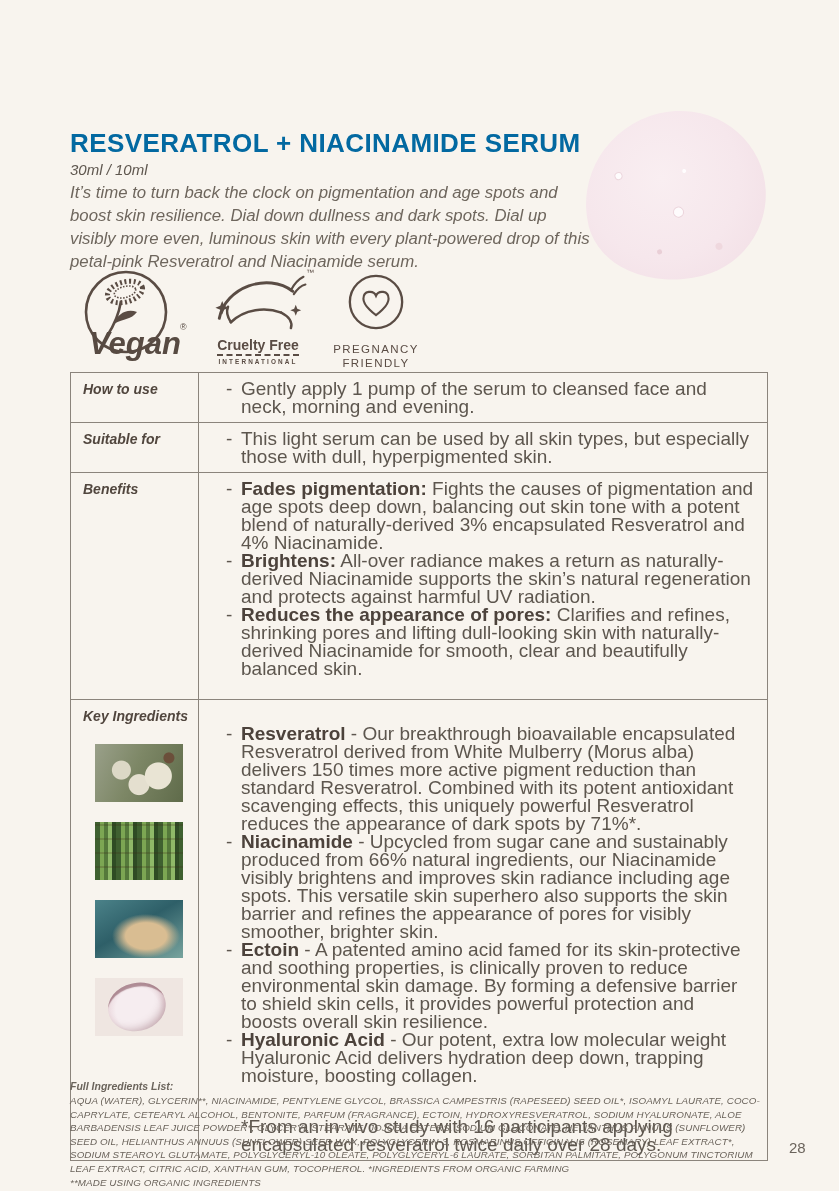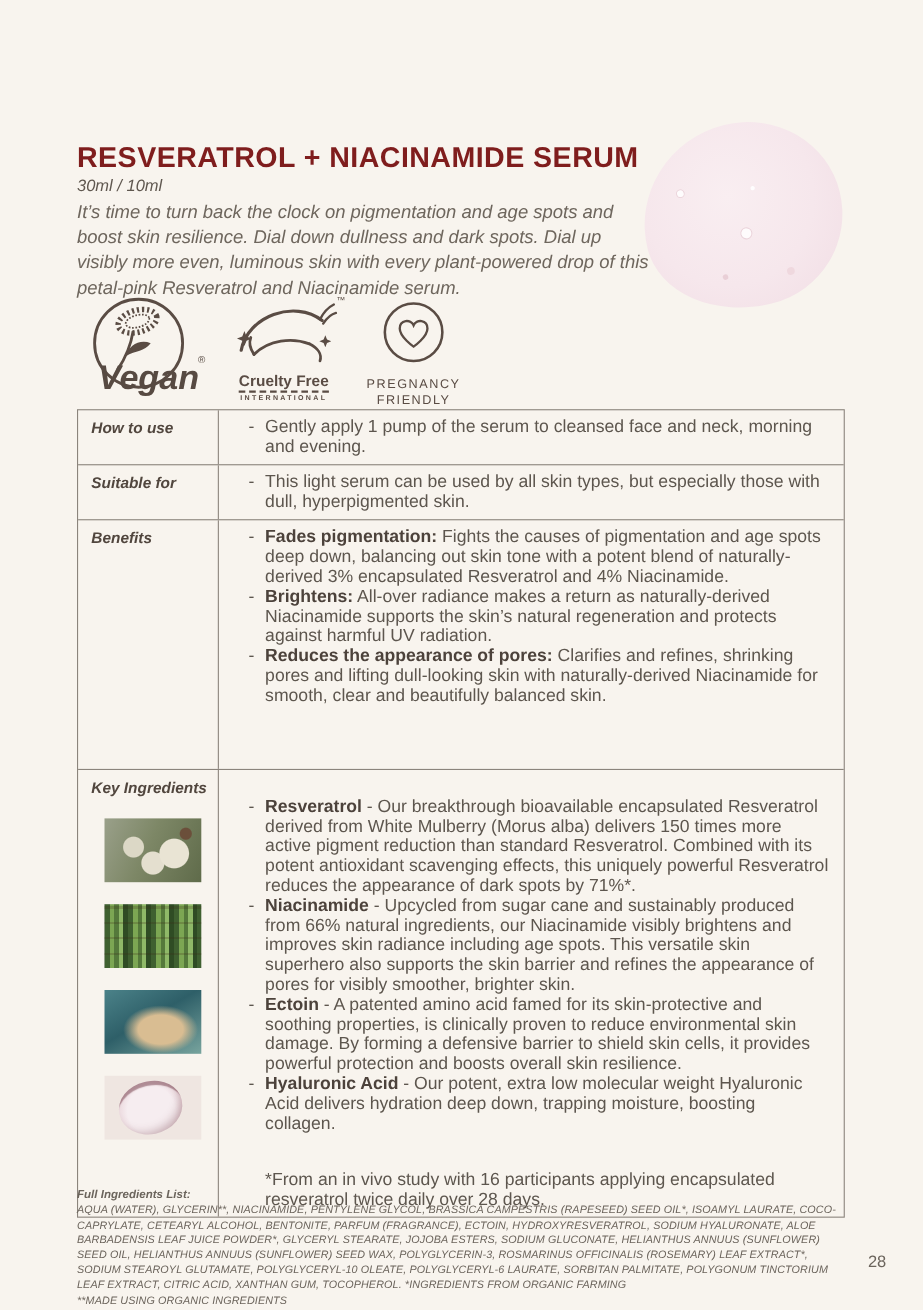--- a/index.html
+++ b/index.html
@@ -18,21 +18,21 @@
     content:""; position:absolute; left:0; top:-4px; width:112px; height:7px;
     background:#5d5350; transform:rotate(-1.6deg); border-radius:3px;
   }
   .tag::after {
     content:""; position:absolute; right:-7px; top:5px; width:14px; height:19px;
     background:#5d5350; transform:rotate(16deg) skewX(-14deg);
     border-radius:3px 60% 55% 45%;
   }
 
   .title { position:absolute; left:70px; top:128px; font-size:26px; font-weight:bold;
-    letter-spacing:.4px; color:#7f1d1d; }
+    letter-spacing:.4px; color:#0369a1; }
   .sizes { position:absolute; left:70px; top:161px; font-size:15px; font-style:italic; color:#5f574f; }
   .intro { position:absolute; left:70px; top:181px; width:522px; font-size:16.8px;
     font-style:italic; color:#6e665d; line-height:23px; }
 
   
   .blob {
     position:absolute; left:584px; top:112px; width:182px; height:168px;
     background:radial-gradient(ellipse at 45% 38%, #f9eef1 0%, #f6e7ec 55%, #f1dde4 100%);
     border-radius:52% 48% 46% 54% / 55% 50% 50% 45%;
     transform:rotate(-14deg);
@@ -58,21 +58,21 @@
   .badge-preg svg { margin-bottom:4px; }
 
   
   .tbl { position:absolute; left:70px; top:372px; width:698px; box-sizing:border-box;
     border:1px solid #8b847c; }
   .row { display:flex; border-top:1px solid #8b847c; box-sizing:border-box;gap:13px; }
   .row:first-child { border-top:none; }
   .r1 { min-height:48px; } .r2 { min-height:48px; } .r3 { min-height:227px; } .r4 { min-height:377px; }
   .cl { flex:0 0 128px; width:128px; box-sizing:border-box; border-right:1px solid #8b847c;
     padding:8px 4px 6px 12px; font-style:italic; font-weight:bold; font-size:14px; color:#51463e; }
-  .cc { flex:1; padding:7px 13px 6px 13px; font-size:16px; line-height:18px; color:#5d564e; }
+  .cc { flex:1; padding:7px 13px 6px 13px; font-size:19px; line-height:18px; color:#5d564e; }
   .r4 .cc { padding-top:25px; }
   .bullet { position:relative; padding-left:16px; }
   .bullet::before { content:"-"; position:absolute; left:1px; top:0; }
   .lead { font-weight:bold; color:#4c423b; }
   .footnote { margin-top:33px; padding-left:16px; }
 
   
   .ing-img { width:88px; height:58px; margin:20px 0 0 12px; }
   .ing-img:first-of-type { margin-top:14px; }
   .img-mulberry { background:

